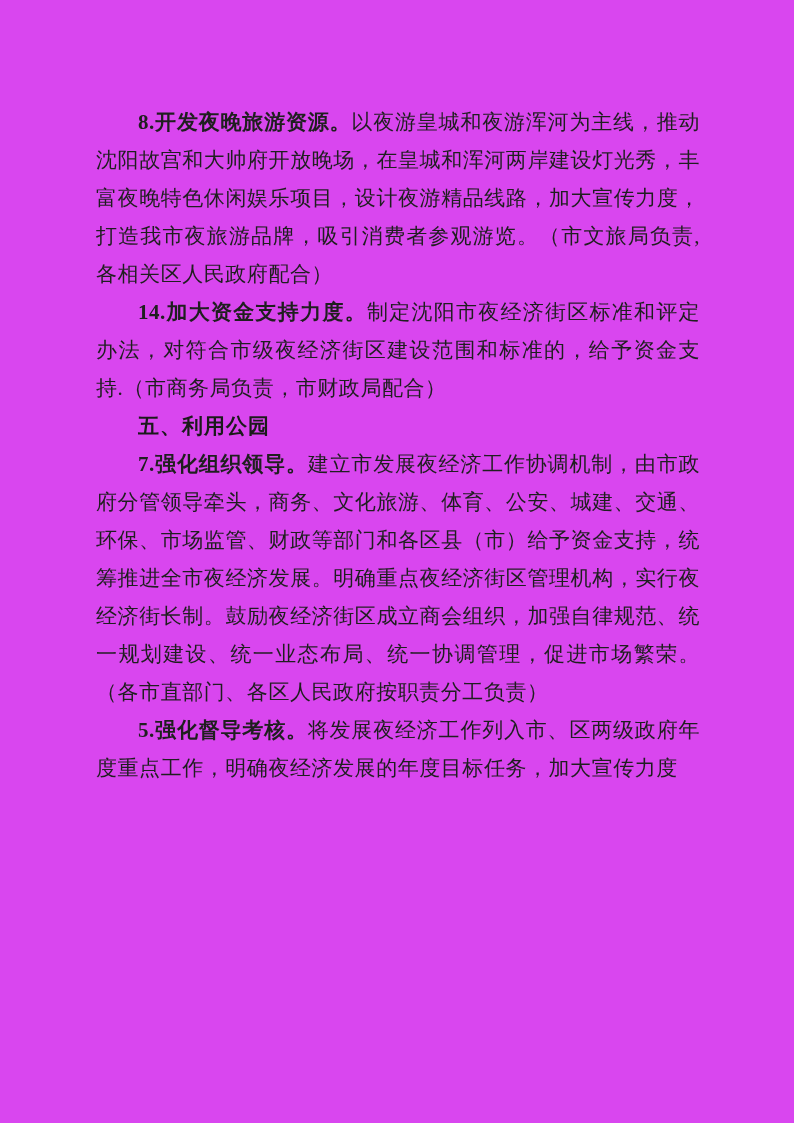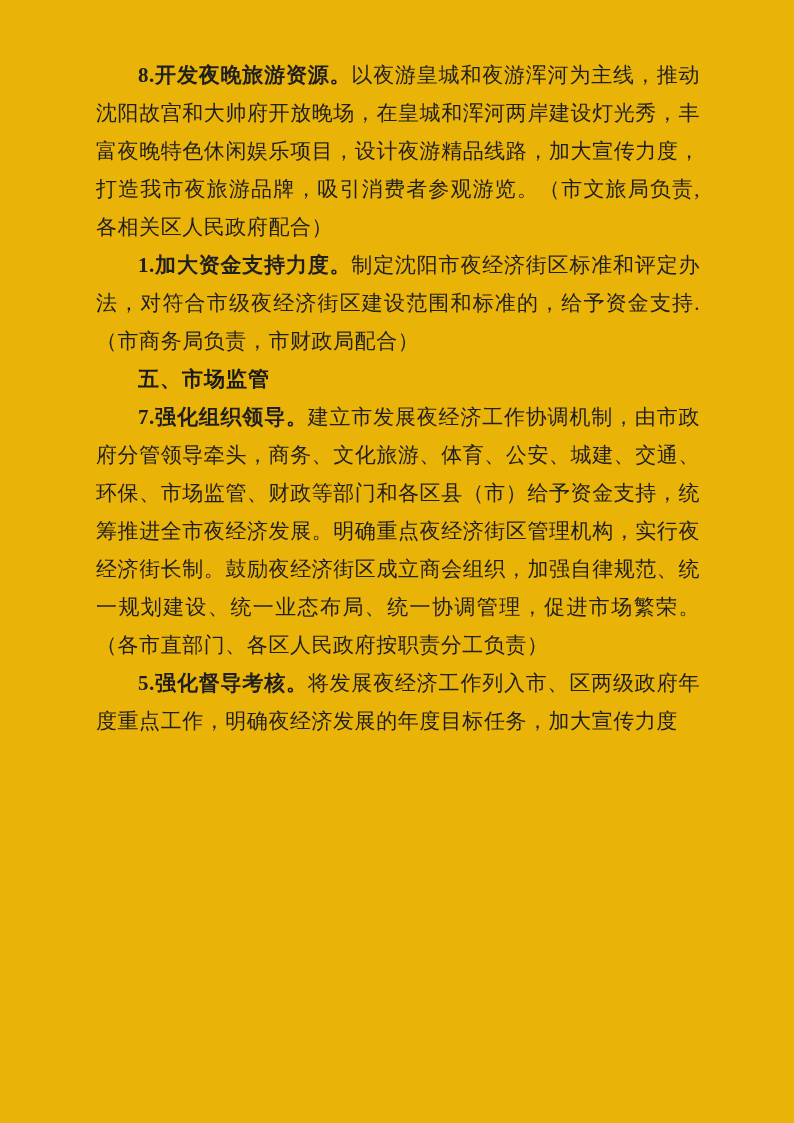--- a/index.html
+++ b/index.html
@@ -4,24 +4,24 @@
 <style>
   html, body {
     margin: 0;
     padding: 0;
     background: #ffffff;
   }
   .page {
     position: relative;
     width: 794px;
     height: 1123px;
-    background: #eab308;
+    background: #d946ef;
     overflow: hidden;
     box-sizing: border-box;
-    padding: 56px 94px 0 96px;
+    padding: 103px 94px 0 96px;
   }
   .doc-body {
     width: 604px;
     color: #1f1f1f;
     font-family: "Liberation Serif", "DejaVu Serif", serif;
     font-size: 21px;
     line-height: 38px;
     letter-spacing: 0.55px;
     text-align: justify;
   }
@@ -47,22 +47,22 @@
 </style>
 </head>
 <body>
 
 <div class="page">
   <div class="doc-body">
 
     <p class="para"><span class="lead">8.开发夜晚旅游资源。</span><span>以夜游皇城和夜游浑河为主线，推动沈阳故宫和大帅府开放晚场，在皇城和浑河两岸建设灯光秀，丰富夜晚特色休闲娱乐项目，设计夜游精品线路，加大宣传力度，打造我市夜旅游品牌，吸引消费者参观游览。（市文旅局负责,各相关区人民政府配合）</span></p>
 
 
-    <p class="para"><span class="lead">1.加大资金支持力度。</span><span>制定沈阳市夜经济街区标准和评定办法，对符合市级夜经济街区建设范围和标准的，给予资金支持.（市商务局负责，市财政局配合）</span></p>
+    <p class="para"><span class="lead">14.加大资金支持力度。</span><span>制定沈阳市夜经济街区标准和评定办法，对符合市级夜经济街区建设范围和标准的，给予资金支持.（市商务局负责，市财政局配合）</span></p>
 
-    <h2 class="section-heading">五、市场监管</h2>
+    <h2 class="section-heading">五、利用公园</h2>
 
     <p class="para"><span class="lead">7.强化组织领导。</span><span>建立市发展夜经济工作协调机制，由市政府分管领导牵头，商务、文化旅游、体育、公安、城建、交通、环保、市场监管、财政等部门和各区县（市）给予资金支持，统筹推进全市夜经济发展。明确重点夜经济街区管理机构，实行夜经济街长制。鼓励夜经济街区成立商会组织，加强自律规范、统一规划建设、统一业态布局、统一协调管理，促进市场繁荣。（各市直部门、各区人民政府按职责分工负责）</span></p>
 
     <p class="para"><span class="lead">5.强化督导考核。</span><span>将发展夜经济工作列入市、区两级政府年度重点工作，明确夜经济发展的年度目标任务，加大宣传力度</span></p>
 
   </div>
 </div>
 
 </body></html>

